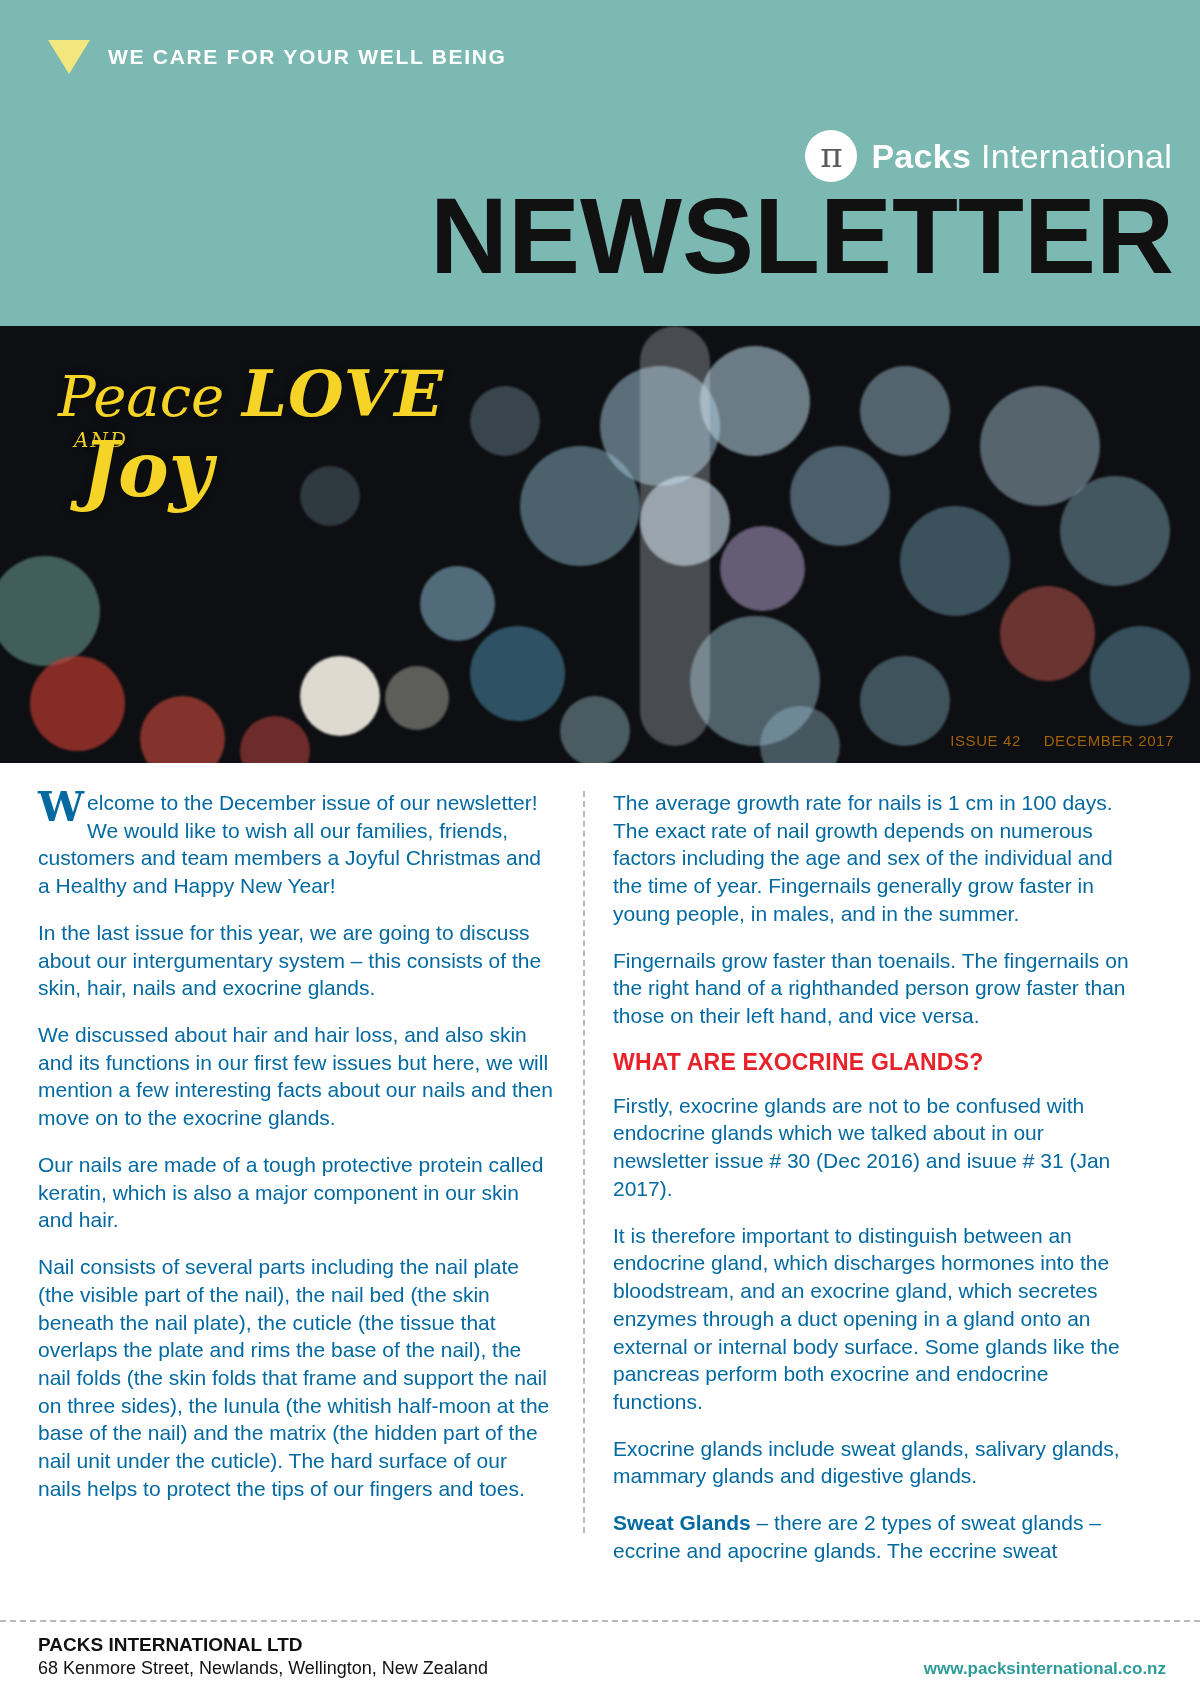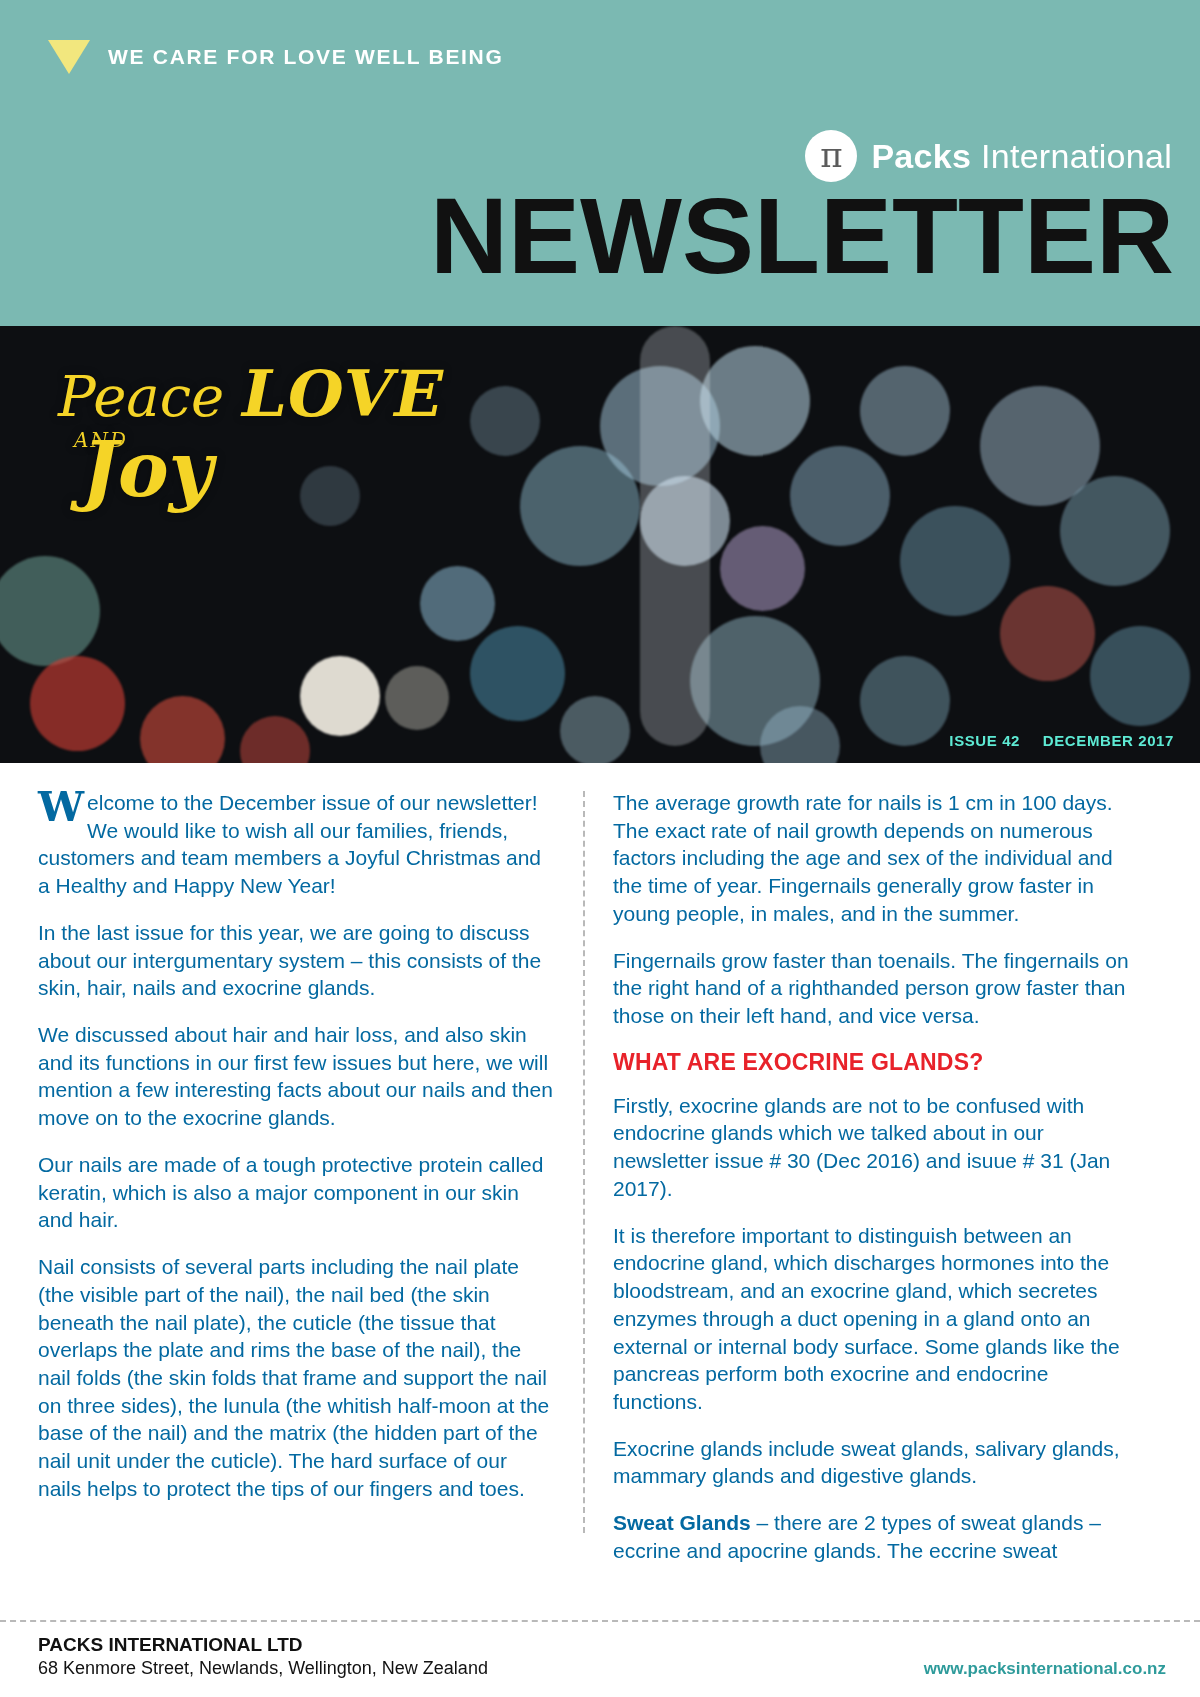--- a/index.html
+++ b/index.html
@@ -116,23 +116,23 @@
     text-shadow: 0 0 8px rgba(0,0,0,0.35);
   }
   .hs1 { font-size: 56px; }
   .hs1 .big { font-size: 64px; font-weight: 700; letter-spacing: 1px;}
   .hs2 { font-size: 20px; margin-left: 16px; margin-top: 6px; letter-spacing: 2px;}
   .hs3 { font-size: 76px; margin-left: 24px; margin-top: -16px; font-weight: 700;}
   .issue-line {
     position: absolute;
     right: 26px;
     bottom: 14px;
-    color: #5eead4;
+    color: #a16207;
     font-size: 15px;
-    font-weight: 700;
+    font-weight: 400;
     letter-spacing: 0.6px;
   }
   .issue-line span { margin-left: 18px; }
 
   
   .content {
     position: relative;
     padding: 26px 34px 0 38px;
     display: flex;
     gap: 0px;
@@ -207,21 +207,21 @@
   }
 </style>
 </head>
 <body>
 
 <div class="page">
 
   <div class="header">
     <div class="tagline-row">
       <div class="tri-mark"></div>
-      <div class="tagline">WE CARE FOR LOVE WELL BEING</div>
+      <div class="tagline">WE CARE FOR YOUR WELL BEING</div>
     </div>
     <div class="brand-row">
       <div class="pi-circle">π</div>
       <div class="brand-name">
         <b>Packs</b>
         <span>International</span>
       </div>
     </div>
     <div class="newsletter-word">NEWSLETTER</div>
   </div>

